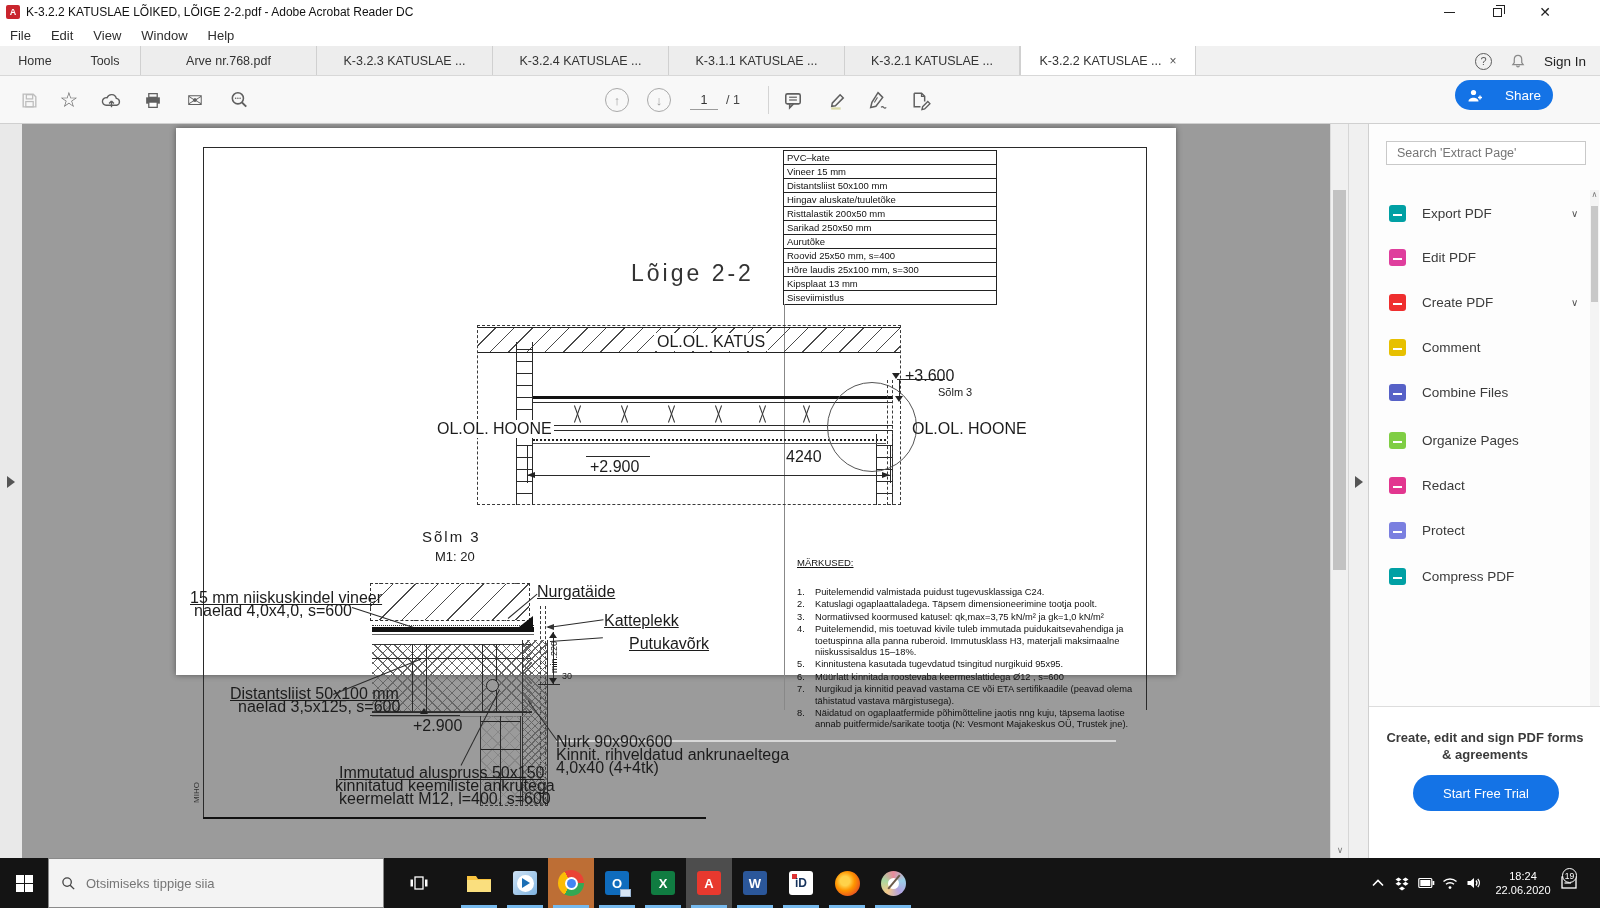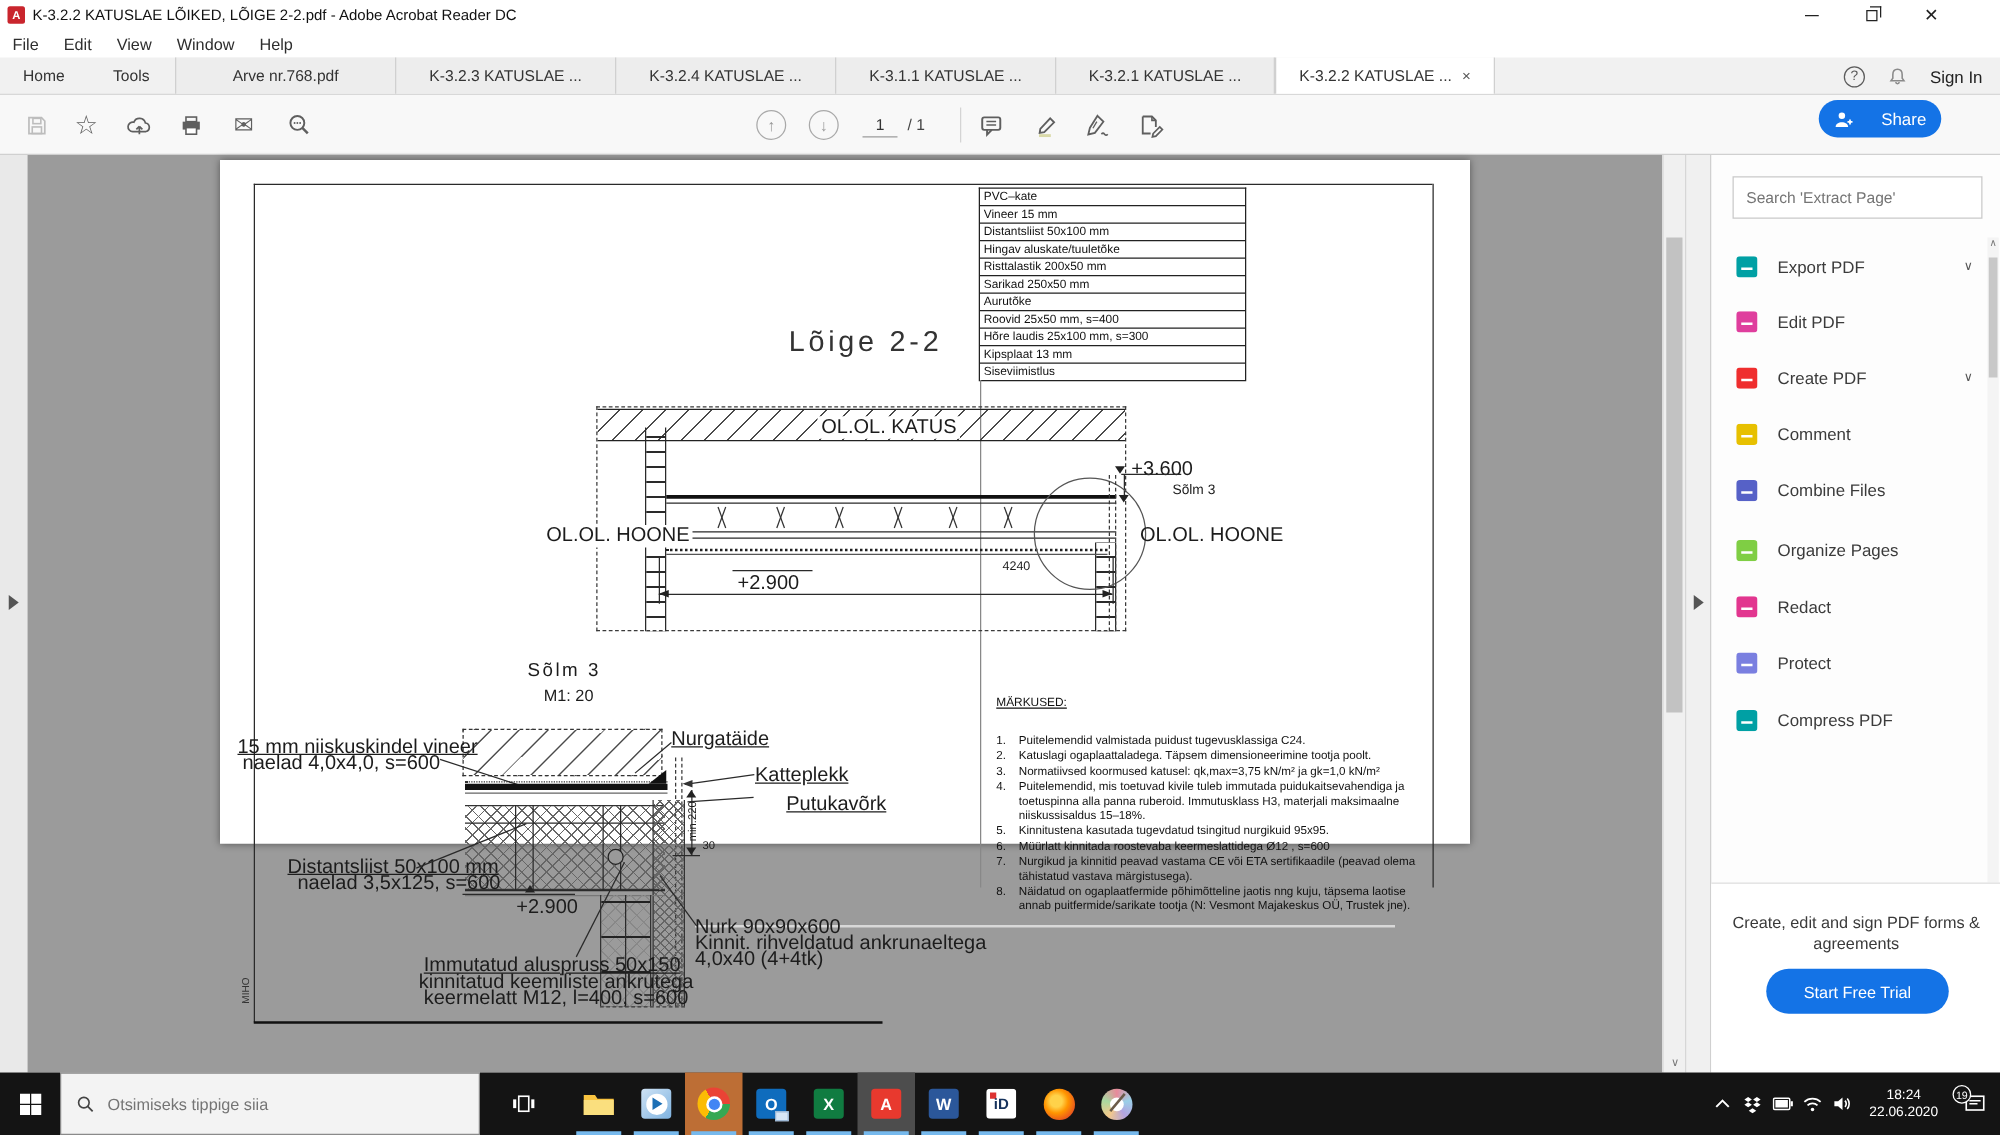--- a/index.html
+++ b/index.html
@@ -40,28 +40,28 @@
 #leftstrip{position:absolute;left:0;top:124px;width:22px;height:734px;background:#e9e9e9}
 #viewport{position:absolute;left:22px;top:124px;width:1308px;height:734px;background:#9b9b9b}
 .paneltri{width:0;height:0;border-top:6px solid transparent;border-bottom:6px solid transparent;border-left:8px solid #555;position:absolute}
 
 #dscroll{position:absolute;left:1330px;top:124px;width:18px;height:734px;background:#f0f0f0;border-left:1px solid #dcdcdc}
 #dscroll .thumb{position:absolute;left:2px;top:66px;width:13px;height:380px;background:#c2c2c2}
 #dscroll .btn{position:absolute;left:0;width:18px;height:16px;color:#777;font-size:9px;display:flex;align-items:center;justify-content:center}
 
 #midstrip{position:absolute;left:1348px;top:124px;width:20px;height:734px;background:#f0f0f0;border-left:1px solid #d6d6d6}
 #rpanel{position:absolute;left:1368px;top:124px;width:232px;height:734px;background:#fdfdfd;border-left:1px solid #d0d0d0}
-#psearch{position:absolute;left:17px;top:17px;width:200px;height:34px;border:1px solid #c9c9c9;background:#fff;font-size:12.5px;color:#555;padding-left:10px;font-family:"Liberation Sans",sans-serif}
+#psearch{position:absolute;left:17px;top:17px;width:200px;height:24px;border:1px solid #c9c9c9;background:#fff;font-size:12.5px;color:#555;padding-left:10px;font-family:"Liberation Sans",sans-serif}
 .ptool{position:absolute;left:20px;width:190px;height:34px;display:flex;align-items:center;gap:16px;font-size:13.5px;color:#3b3b3b}
 .ticon{width:17px;height:17px;border-radius:3px;background-image:linear-gradient(#fff,#fff);background-size:9px 2px;background-position:50% 60%;background-repeat:no-repeat;flex:0 0 auto}
 .pchev{position:absolute;left:182px;color:#555;font-size:10px}
 #pscroll{position:absolute;left:221px;top:66px;width:9px;height:566px;background:#f4f4f4}
 #pscroll .thumb{position:absolute;left:1px;top:16px;width:7px;height:96px;background:#c8c8c8}
 #promo{position:absolute;left:0;top:582px;width:232px;height:152px;background:#fff;border-top:1px solid #ddd}
-#promo .ptext{position:absolute;left:16px;top:22px;width:200px;text-align:center;font-size:13px;font-weight:normal;color:#3a3a3a;white-space:normal;line-height:17px}
+#promo .ptext{position:absolute;left:16px;top:22px;width:200px;text-align:center;font-size:13px;font-weight:bold;color:#3a3a3a;white-space:normal;line-height:17px}
 #trialbtn{position:absolute;left:44px;top:68px;width:146px;height:36px;background:#1473e6;border-radius:18px;color:#fff;font-size:13px;display:flex;align-items:center;justify-content:center}
 
 #page{position:absolute;left:176px;top:128px;width:1000px;height:547px;background:#fff;box-shadow:0 0 6px rgba(0,0,0,.45)}
 .h45{background-image:repeating-linear-gradient(135deg,transparent 0 12px,#4a4a4a 12px 13px)}
 .h45b{background-image:repeating-linear-gradient(135deg,transparent 0 15px,#4a4a4a 15px 16px)}
 .xh{background-image:repeating-linear-gradient(45deg,transparent 0 6px,#666 6px 7px),repeating-linear-gradient(135deg,transparent 0 6px,#666 6px 7px)}
 .xhd{background-image:repeating-linear-gradient(45deg,transparent 0 4px,#666 4px 5px),repeating-linear-gradient(135deg,transparent 0 4px,#666 4px 5px)}
 .mas{background-image:repeating-linear-gradient(0deg,transparent 0 11px,#2a2a2a 11px 12px);border-left:1px solid #2a2a2a;border-right:1px solid #2a2a2a}
 .xm{position:absolute;width:12px;height:18px}
 .xm::before,.xm::after{content:"";position:absolute;left:6px;top:0;width:1px;height:18px;background:#333}
@@ -83,21 +83,21 @@
 .wingrid{display:grid;grid-template-columns:8px 8px;grid-template-rows:8px 8px;gap:1px}
 .wingrid i{background:#fff}
 #tsearch{width:336px;background:#f3f3f3;border:1px solid #8a8a8a;display:flex;align-items:center;gap:10px;padding-left:12px}
 #tsearch input{border:none;background:transparent;font-size:13px;color:#444;width:250px;font-family:"Liberation Sans",sans-serif}
 .tapp{width:46px;position:relative;display:flex;align-items:center;justify-content:center}
 .tapp .ul{position:absolute;left:5px;right:5px;bottom:0;height:3px;background:#76b9ed}
 .tile{width:24px;height:24px;border-radius:3px;display:flex;align-items:center;justify-content:center;color:#fff;font-weight:bold;font-size:13px}
 #tray{position:absolute;right:0;top:858px;height:50px;display:flex;align-items:center;color:#fff}
 .trayi{width:24px;display:flex;align-items:center;justify-content:center}
 #clock{width:74px;text-align:center;font-size:11px;line-height:14px;color:#fff}
-#notif{position:relative;width:40px;display:flex;align-items:center;justify-content:center}
+#notif{position:relative;width:40px;display:flex;align-items:center;}
 #notif .badge{position:absolute;left:2px;bottom:8px;min-width:15px;height:15px;border:1px solid #fff;border-radius:50%;font-size:8.5px;display:flex;align-items:center;justify-content:center;background:#141414}
 svg{display:block}
 </style>
 </head>
 <body>
 
 <div id="screen">
 
   <div id="titlebar">
     <div class="ticon-red">A</div>
@@ -274,21 +274,21 @@
     <div class="xm" style="left:580px;top:277px"></div>
     <div class="xm" style="left:624px;top:277px"></div>
     <div class="ln" style="left:357px;top:297px;width:360px"></div>
     <div class="ln" style="left:357px;top:302px;width:360px"></div>
     <div class="abs" style="left:357px;top:311px;width:353px;border-top:2px dotted #222"></div>
     <div class="ln" style="left:357px;top:315px;width:353px;background:#555"></div>
 
     <div class="ln" style="left:410px;top:328px;width:64px"></div>
     <div class="txt" style="left:414px;top:330px">+2.900</div>
 
-    <div class="txt" style="left:626px;top:320px;font-size:10px">4240</div>
+    <div class="txt" style="left:610px;top:320px;font-size:16px">4240</div>
     <div class="vl" style="left:351px;top:318px;height:37px"></div>
     <div class="vl" style="left:714px;top:318px;height:37px"></div>
     <div class="ln" style="left:351px;top:347px;width:363px"></div>
     <div class="arrL" style="left:351px;top:344px"></div>
     <div class="arrR" style="left:706px;top:344px"></div>
 
     <div class="txt" style="left:729px;top:239px">+3.600</div>
     <div class="ln" style="left:721px;top:251px;width:48px"></div>
     <div class="triD" style="left:716px;top:245px"></div>
     <div class="vl" style="left:723px;top:252px;height:18px"></div>

